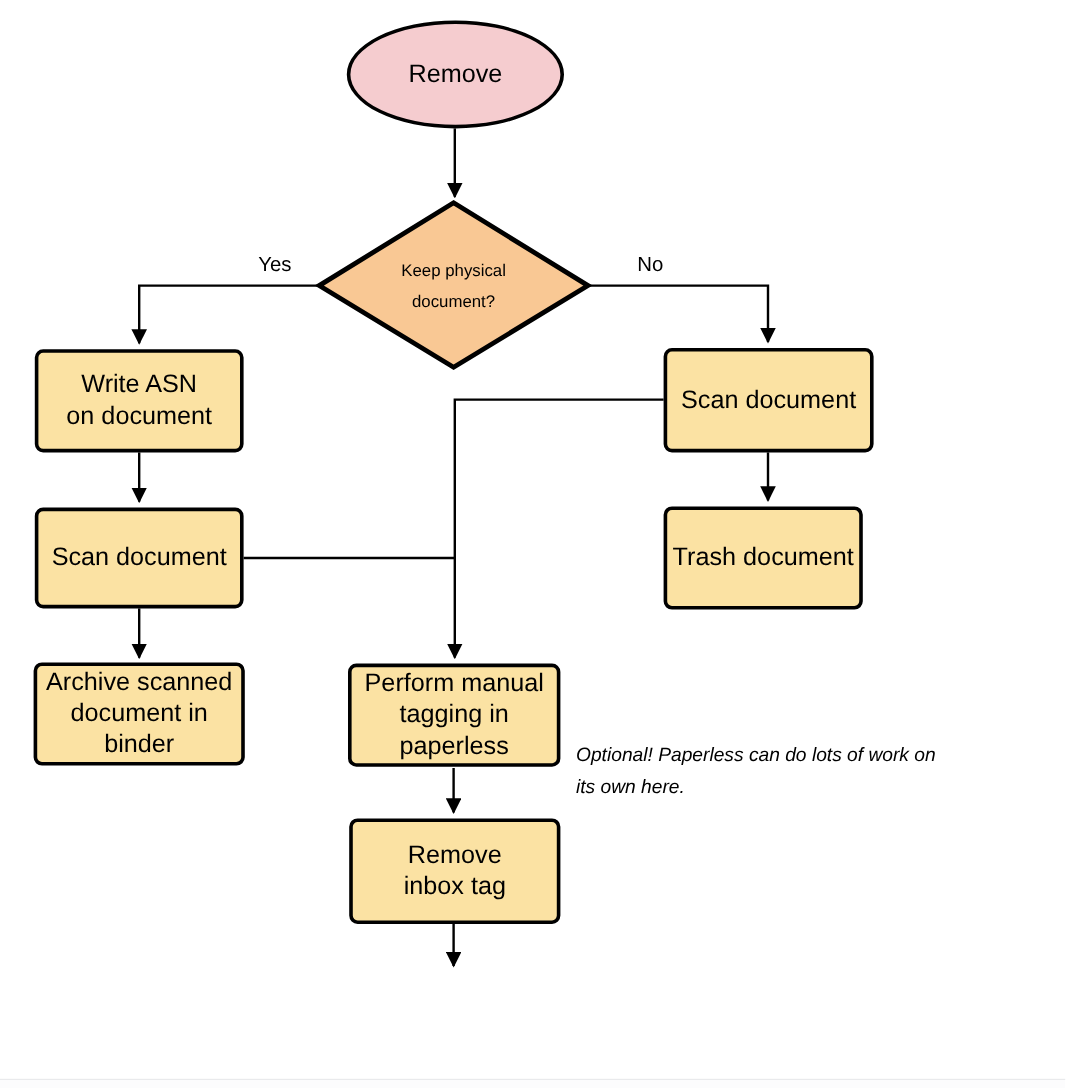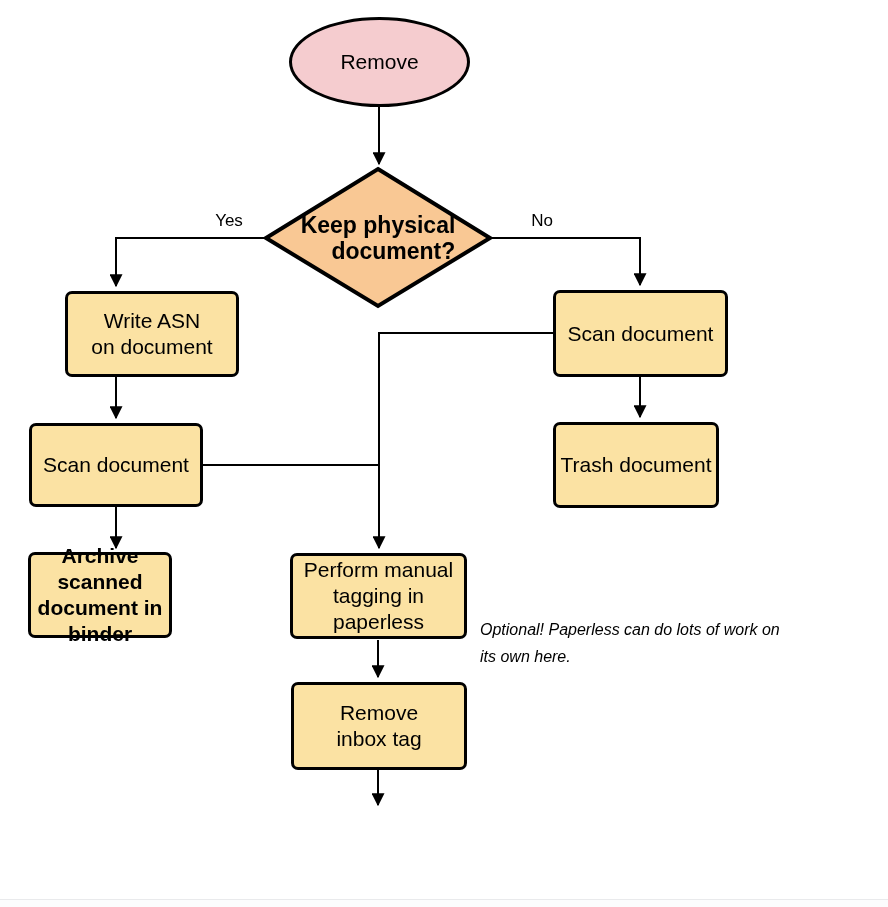--- a/index.html
+++ b/index.html
@@ -53,25 +53,24 @@
     background: var(--process-fill, #fbe2a3);
     border: 3px solid var(--stroke, #000000);
     border-radius: 7px;
     padding: 2px 4px;
   }
   .decision-label {
     position: absolute;
     display: flex;
     align-items: center;
     justify-content: center;
-    text-align: right;
-    font-size: 23px;
+    text-align: center;
+    font-size: 14px;
     line-height: 26px;
     white-space: pre-line;
-    font-weight: bold;
   }
   .edge-label {
     position: absolute;
     text-align: center;
     font-size: 17px;
     line-height: 20px;
   }
   .note {
     position: absolute;
     font-style: italic;
@@ -132,30 +131,30 @@
   </div>
 
   <div class="edge-label" style="left:199px; top:211px; width:60px;">
     <span>Yes</span>
   </div>
 
   <div class="edge-label" style="left:512px; top:211px; width:60px;">
     <span>No</span>
   </div>
 
-  <div class="node process" style="left:29px; top:291px; width:174px; height:86px;margin-left:36px;">
+  <div class="node process" style="left:29px; top:291px; width:174px; height:86px;">
     <span>Write ASN
 on document</span>
   </div>
 
   <div class="node process" style="left:29px; top:423px; width:174px; height:84px;">
     <span>Scan document</span>
   </div>
 
-  <div class="node process" style="left:28px; top:552px; width:144px; height:86px;font-weight:bold;">
+  <div class="node process" style="left:28px; top:552px; width:176px; height:86px;">
     <span>Archive scanned
 document in
 binder</span>
   </div>
 
   <div class="node process" style="left:553px; top:290px; width:175px; height:87px;">
     <span>Scan document</span>
   </div>
 
   <div class="node process" style="left:553px; top:422px; width:166px; height:86px;">

